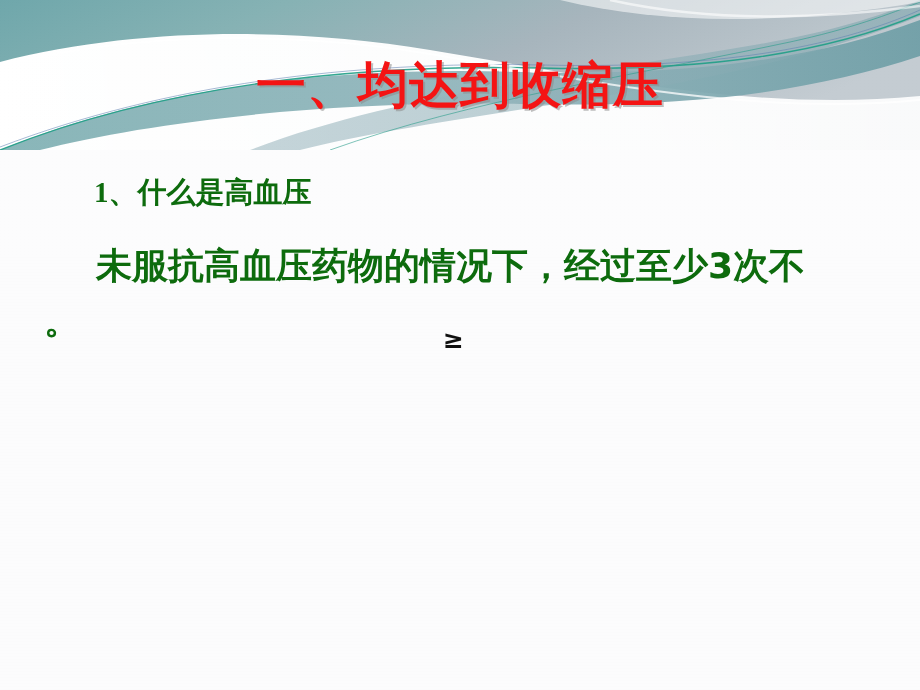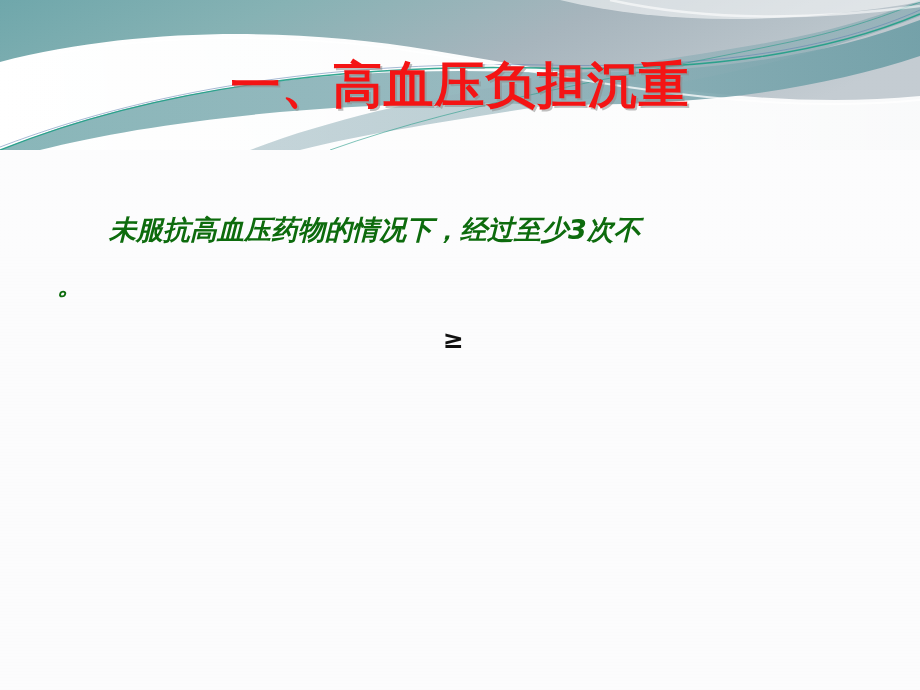--- a/index.html
+++ b/index.html
@@ -88,27 +88,26 @@
   }
   .heading-line .num {
     font-family: "Liberation Serif", "DejaVu Serif", serif;
     font-weight: bold;
   }
 
   .para {
     margin-top: 28px;
   }
   .para-line {
-    margin-left: 57px;
-    font-size: 27px;
+    margin-left: 44px;
+    font-size: 36px;
     font-weight: bold;
     line-height: 55px;
     height: 55px;
     white-space: nowrap;
-    font-style: italic;
   }
   .para-line.indent {
     text-indent: 52px;
   }
 
   
   .artifact {
     position: absolute;
     left: 443px;
     top: 325px;
@@ -173,24 +172,25 @@
 
       <path d="M560,0 C660,24 780,26 920,2 L920,0 Z" fill="#ffffff" opacity="0.55"></path>
       <path d="M610,0 C700,20 800,22 920,6" fill="none" stroke="#ffffff" stroke-width="2.5" opacity="0.6"></path>
 
       <path d="M0,66 C140,30 300,32 430,54 C600,83 760,116 920,100" fill="none" stroke="#ffffff" stroke-width="2" opacity="0.75"></path>
     </svg>
   </div>
 
   <div id="noise"></div>
 
-  <div id="title">一、高血压负担沉重</div>
+  <div id="title">一、均达到收缩压</div>
 
   <div id="content">
 
+    <div class="heading-line"><span class="num">1、</span><span>什么是高血压</span></div>
 
     <div class="para">
       <div class="para-line indent">未服抗高血压药物的情况下，经过至少3次不</div>
       <div class="para-line">。</div>
     </div>
   </div>
 
   <div class="artifact">≥</div>
 
 </div>

